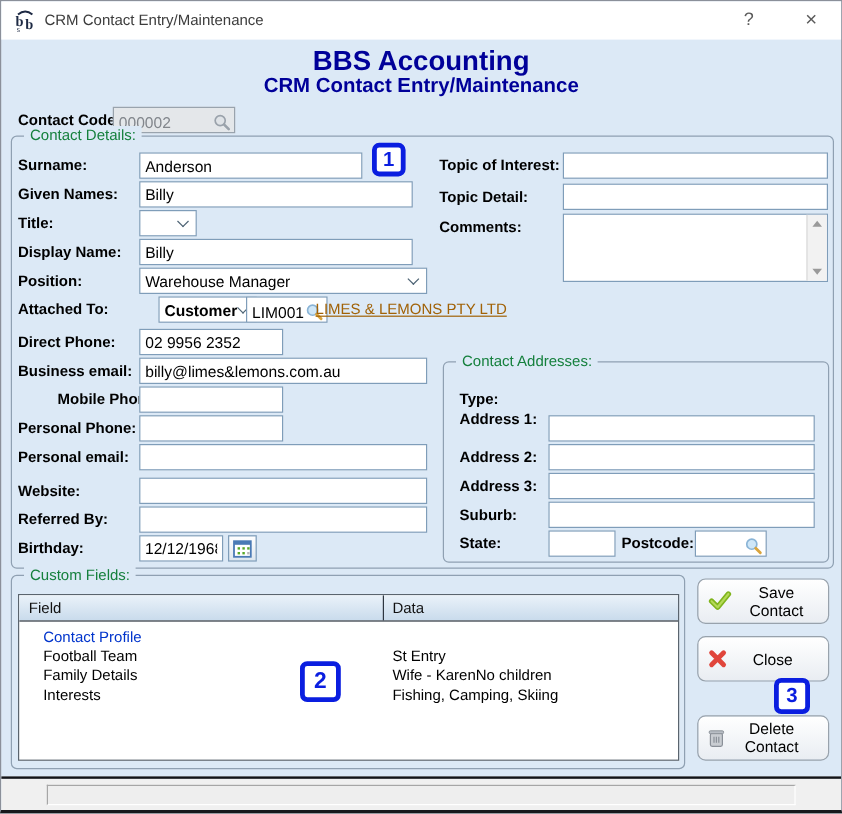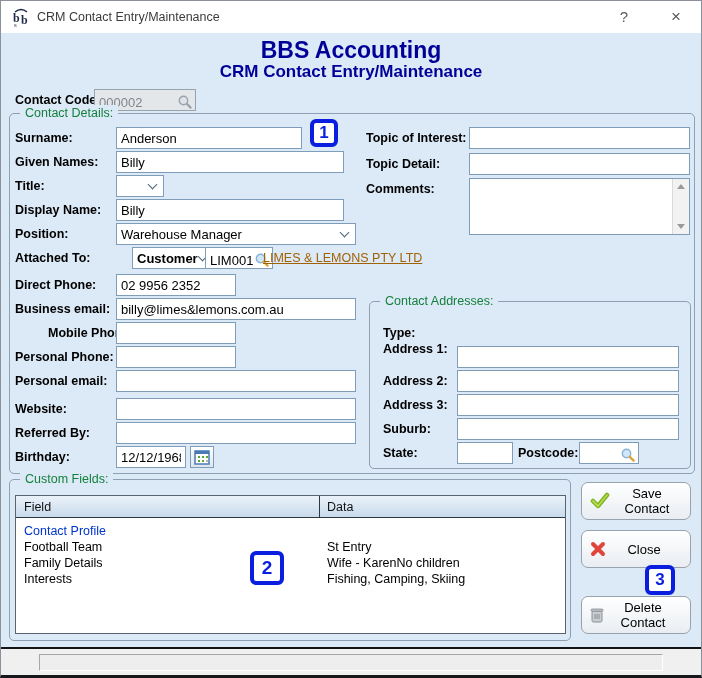--- a/index.html
+++ b/index.html
@@ -50,21 +50,21 @@
   .tri.dn { bottom:5px; border-top:5px solid #9a9a9a; }
 
   
   .cftable { position:absolute; left:14px; top:494px; width:551px; height:139px; background:#fff; border:1px solid #5a646e; overflow:hidden; }
   .cfhead { position:relative; height:22px; background:linear-gradient(#eaf2f9,#c9dbec); border-bottom:1px solid #2e3640; display:flex; align-items:center; font-size:12.5px; color:#111; }
   .cfhead .c1 { padding-left:8px; width:303px; }
   .cfhead .cdiv { position:absolute; left:303px; top:0; bottom:0; width:1px; background:#2e3640; }
   .cfhead .c2 { padding-left:8px; }
   .cfbody { padding-top:5px; }
   .cfrow { display:flex; height:16px; line-height:16px; font-size:12.5px; color:#000; cursor:default; }
-  .cfrow .f { padding-left:8px; width:303px; white-space:nowrap; overflow:hidden; }
+  .cfrow .f { padding-left:20px; width:303px; white-space:nowrap; overflow:hidden; }
   .cfrow .d { padding-left:8px; white-space:nowrap; }
   .cfrow .f.bluecell { color:#0034cc; }
 
   
   .btn {
     position:absolute; left:580px; width:110px; height:38px;
     background:linear-gradient(#ffffff,#e9edf2);
     border:1px solid #98a2ac; border-radius:7px;
     display:flex; align-items:center; padding:0 8px; cursor:pointer;
     font:13px "Liberation Sans", sans-serif; color:#000;

